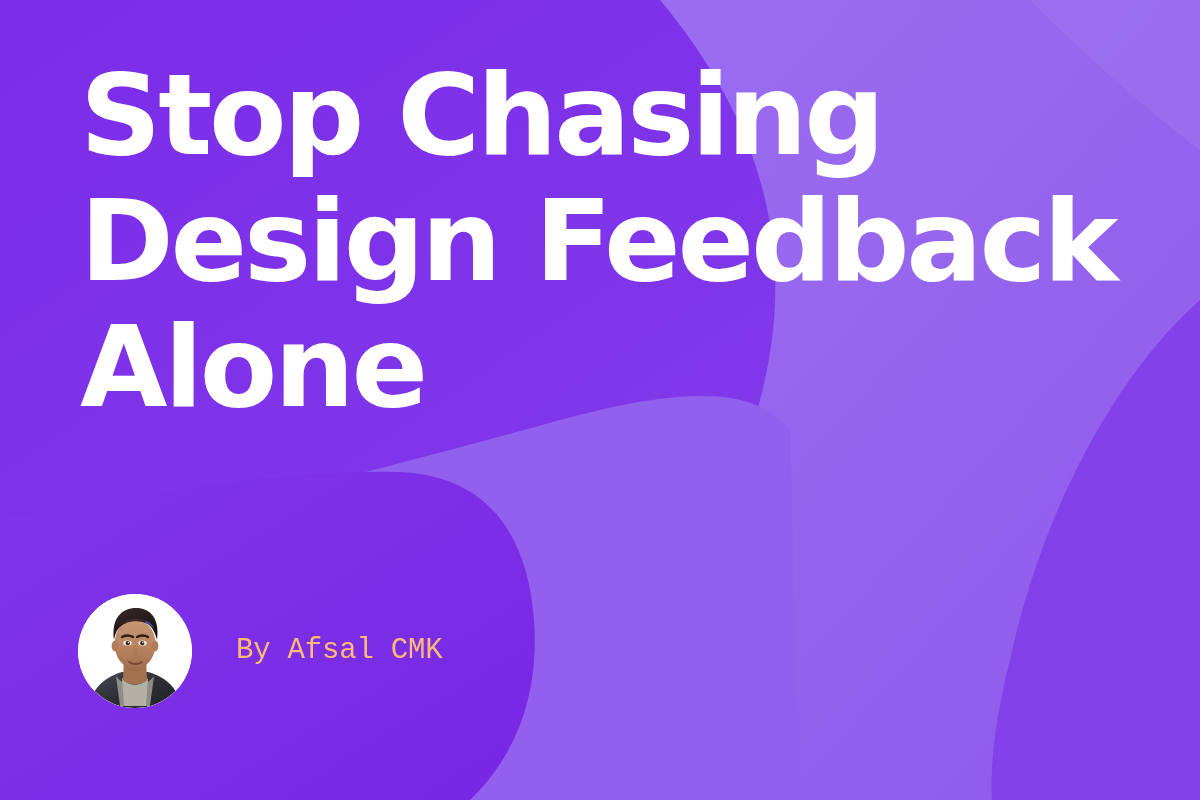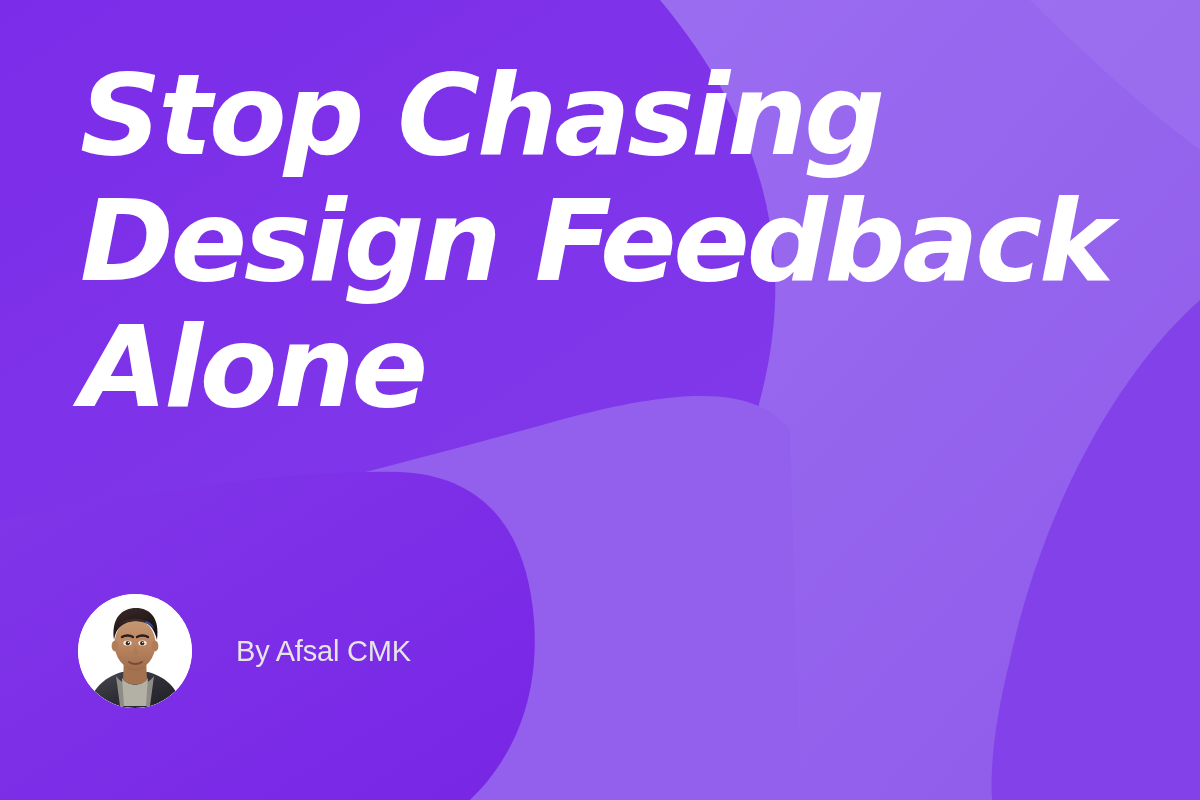--- a/index.html
+++ b/index.html
@@ -36,21 +36,20 @@
     width: 1060px;
     margin: 0;
     color: #FFFFFF;
     font-family: "DejaVu Sans", "Liberation Sans", sans-serif;
     font-size: 113px;
     font-weight: 700;
     line-height: 126px;
     letter-spacing: -3.2px;
     white-space: pre-line;
     z-index: 5;
-    font-style: italic;
   }
 
   
   .byline {
     position: absolute;
     left: 78px;
     top: 594px;
     display: flex;
     align-items: center;
     gap: 44px;
@@ -72,22 +71,22 @@
     height: 114px;
   }
 
   .byline-text {
     display: flex;
     flex-direction: column;
     justify-content: center;
     gap: 14px;
   }
   .byline-line {
-    color: #e5e5e5;
-    font-family: Liberation Sans, sans-serif;
+    color: #fdba74;
+    font-family: Liberation Mono, monospace;
     font-size: 29px;
     font-weight: 400;
     line-height: 32px;
     letter-spacing: -0.2px;
     white-space: nowrap;
   }
 </style>
 </head>
 <body>
 

